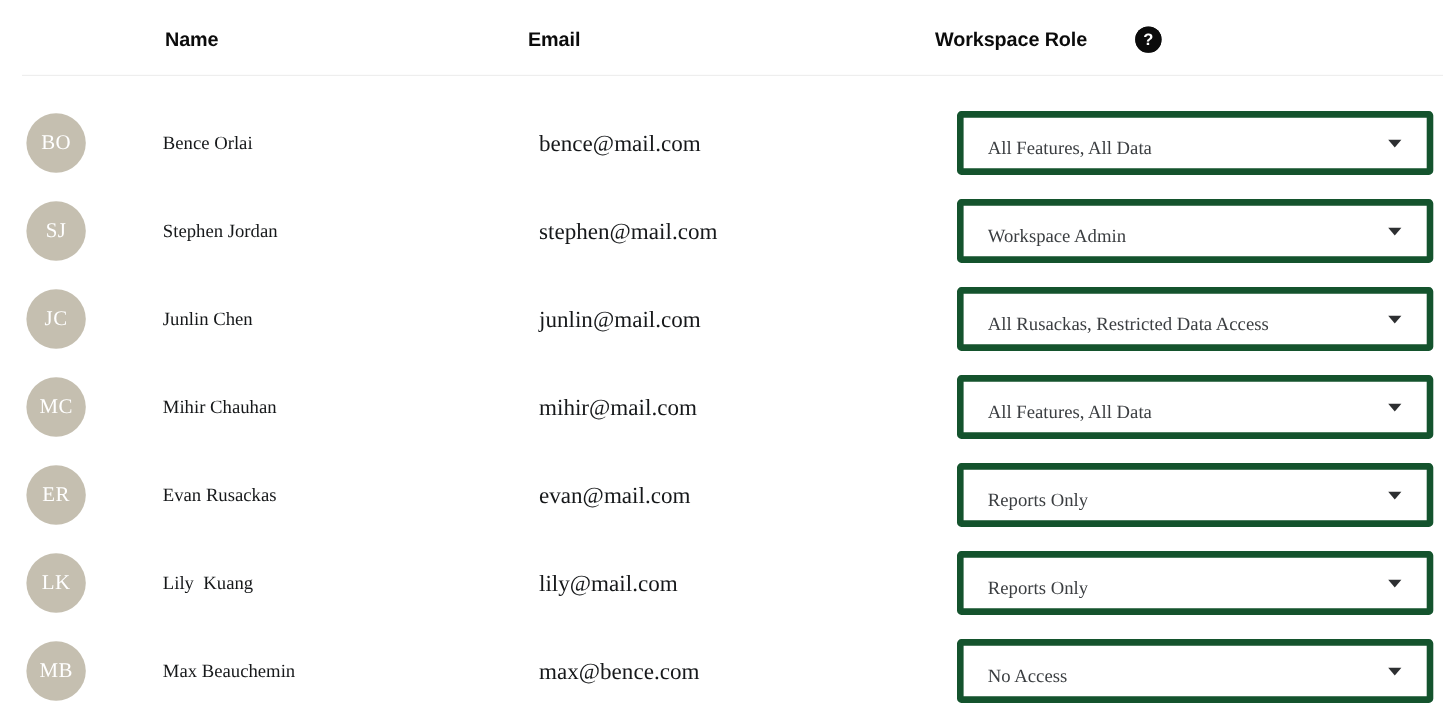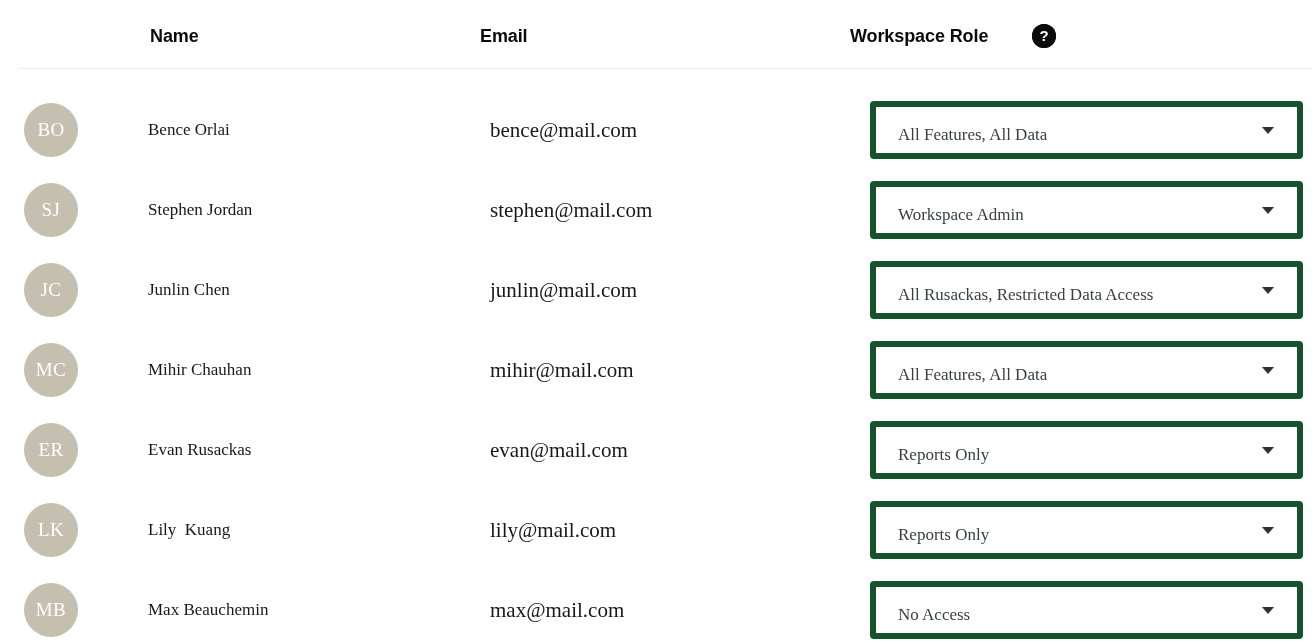--- a/index.html
+++ b/index.html
@@ -226,21 +226,21 @@
         <div class="cell-name">Lily  Kuang</div>
         <div class="cell-email">lily@mail.com</div>
         <div class="select">
           <div class="select-value">Reports Only</div>
           <span class="caret"></span>
         </div>
       </div>
       <div class="row" style="top: 570px;">
         <div class="avatar">MB</div>
         <div class="cell-name">Max Beauchemin</div>
-        <div class="cell-email">max@mail.com</div>
+        <div class="cell-email">max@bence.com</div>
         <div class="select">
           <div class="select-value">No Access</div>
           <span class="caret"></span>
         </div>
       </div>
     </div>
 
 </div>
 
 </body></html>

